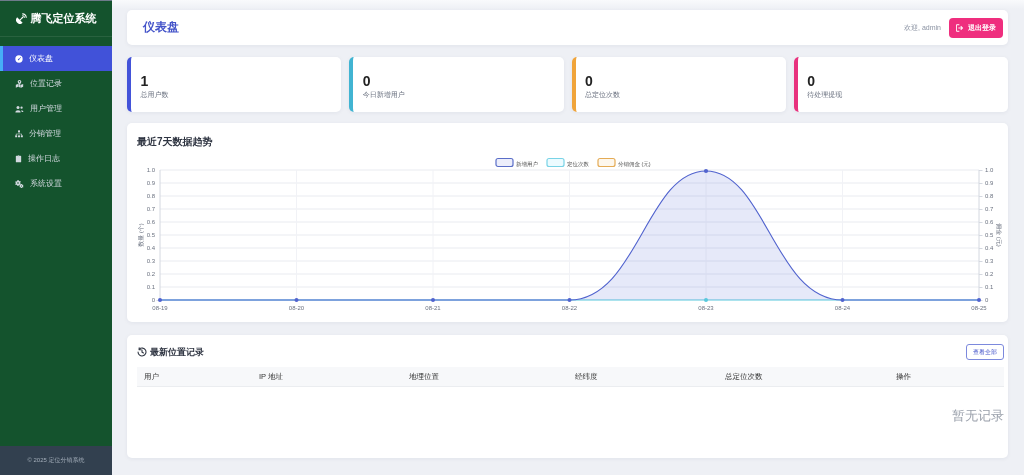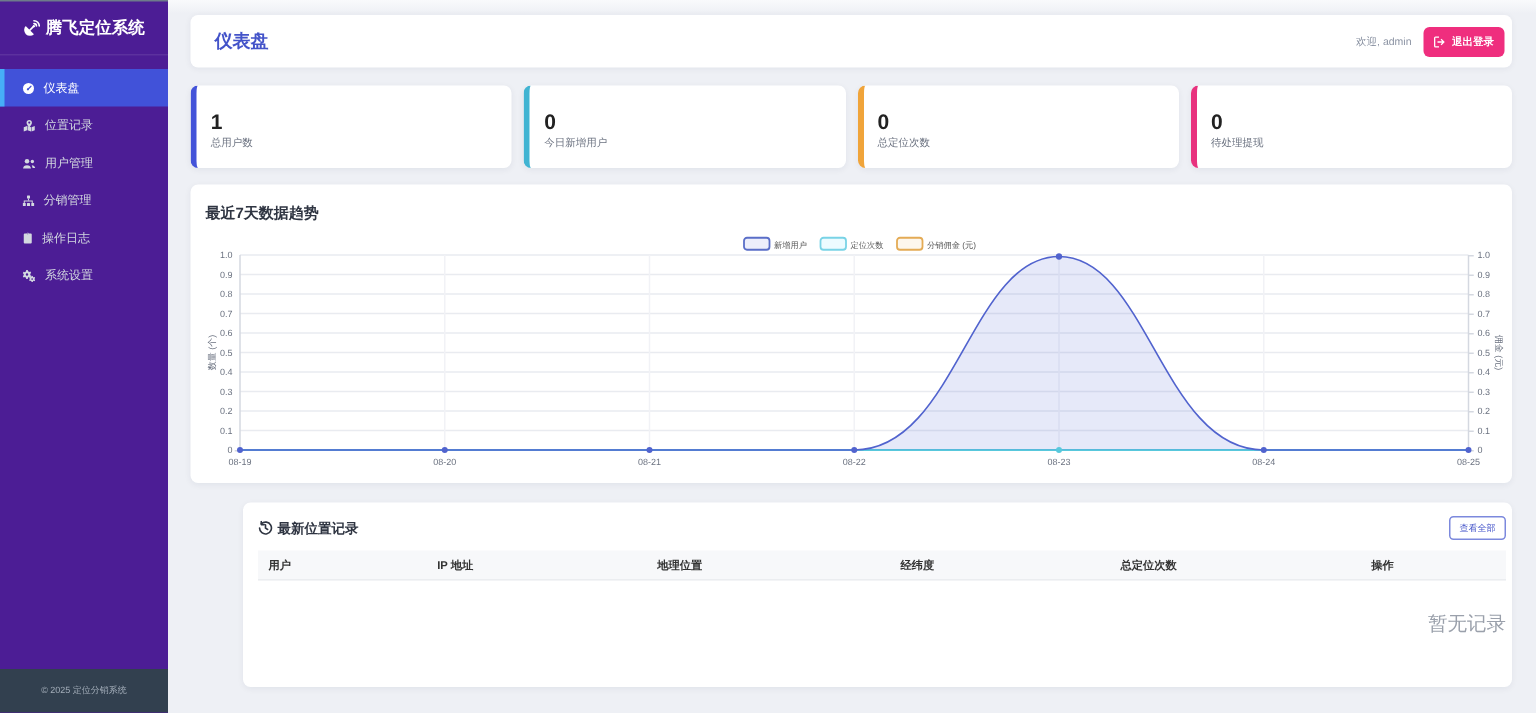--- a/index.html
+++ b/index.html
@@ -1,19 +1,19 @@
 <!DOCTYPE html>
 <html lang="zh"><head>
 <meta charset="utf-8">
 <style>
   * { margin:0; padding:0; box-sizing:border-box; }
   html,body { width:1024px; height:475px; overflow:hidden; }
   body { font-family:"Liberation Sans",sans-serif; background-color:#eef0f5; background-image:linear-gradient(180deg,#f9fafc,#eef0f5); background-size:100% 9px; background-repeat:no-repeat; }
   
-  .sidebar { position:fixed; left:0; top:0; width:112px; height:475px; background:#4c1d95;
+  .sidebar { position:fixed; left:0; top:0; width:112px; height:475px; background:#14532d;
              border-top:1px solid #6e7b8b; }
   .logo { height:36px; display:flex; align-items:center; justify-content:center; gap:4px;
           border-bottom:1px solid rgba(255,255,255,.09); color:#fff; font-size:11px; font-weight:bold; }
   .menu { margin-top:9px; }
   .mi { height:25px; display:flex; align-items:center; padding-left:11.5px; gap:6.5px;
         color:#d3d9e0; font-size:8px; border-left:3px solid transparent; }
   .mi svg { flex:0 0 auto; }
   .mi.act { background:#4152d9; border-left:3px solid #46aef7; color:#fff; }
   .sfoot { position:absolute; bottom:0; left:0; width:100%; height:29px; background:#32404f;
            display:flex; align-items:center; justify-content:center; color:#a3adb9; font-size:6px; }
@@ -30,27 +30,27 @@
   .stat { flex:1; height:55px; padding:17px 0 0 9.5px; border-left:4px solid #4353d9; }
   .stat .num { font-size:14px; font-weight:bold; color:#222; line-height:14px; }
   .stat .lbl { font-size:7px; color:#6b7280; margin-top:2px; }
   .stat.c2 { border-left-color:#41b4d2; }
   .stat.c3 { border-left-color:#f0a43a; }
   .stat.c4 { border-left-color:#e8327e; }
   
   .chartcard { margin-top:11px; height:199px; position:relative; }
   .chartcard h3 { font-size:10px; color:#2f3542; padding:12px 0 0 10px; }
   
-  .tablecard { margin-top:13px; height:123px; padding:9px 4px 0 10px;margin-left:35px; }
+  .tablecard { margin-top:13px; height:123px; padding:9px 4px 0 10px; }
   .tchead { display:flex; align-items:center; justify-content:space-between; }
   .tchead .lt { display:flex; align-items:center; gap:3px; font-size:9px; font-weight:bold; color:#2f3542; }
   .btn-all { color:#4353c9; border:1px solid #7c89dd; background:#fff; border-radius:3px;
              font-size:6px; padding:2.5px 6px; }
   .thr { display:flex; background:#f7f8fa; height:20px; align-items:center; margin-top:7px;
-         border-bottom:1px solid #ebedf0; font-size:7.5px; font-weight:bold; color:#333; }
+         border-bottom:1px solid #ebedf0; font-size:7.5px; font-weight:normal; color:#333; }
   .thr div { padding-left:7px; }
   .norec { text-align:right; color:#9aa0ab; font-size:13px; padding-top:20px; }
 </style>
 </head>
 <body>
 <aside class="sidebar">
   <div class="logo">
     <svg width="11" height="11" viewBox="0 0 24 24">
       <path d="M2.5 9.5 A8.49 8.49 0 0 0 14.5 21.5 Z" fill="#fff"></path>
       <path d="M8.5 15.5 L14 10" stroke="#fff" stroke-width="2.2" stroke-linecap="round"></path>

